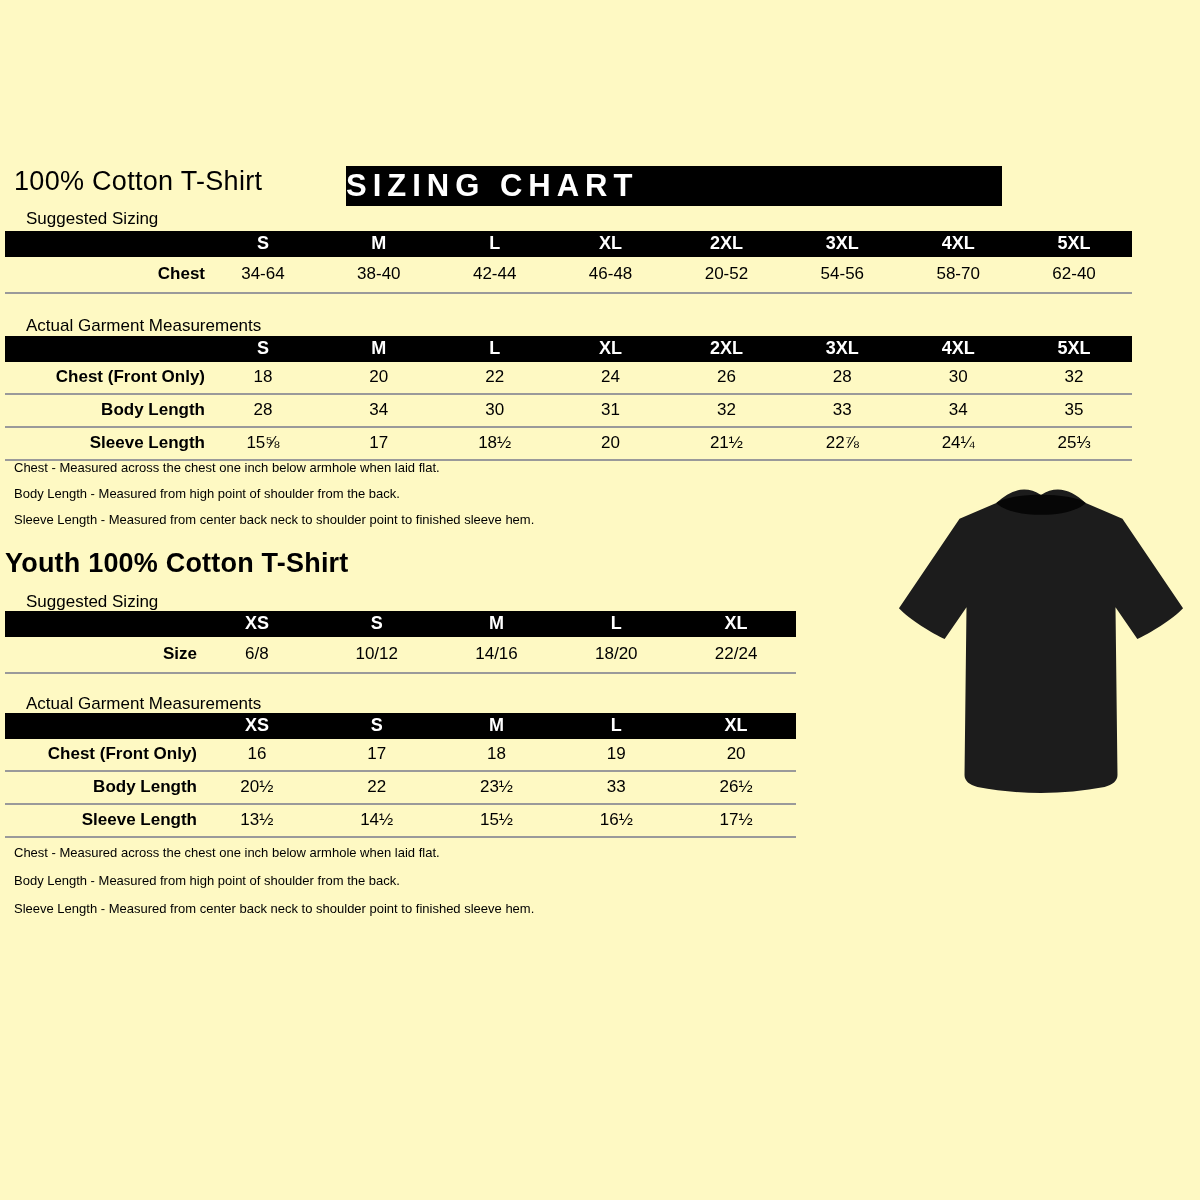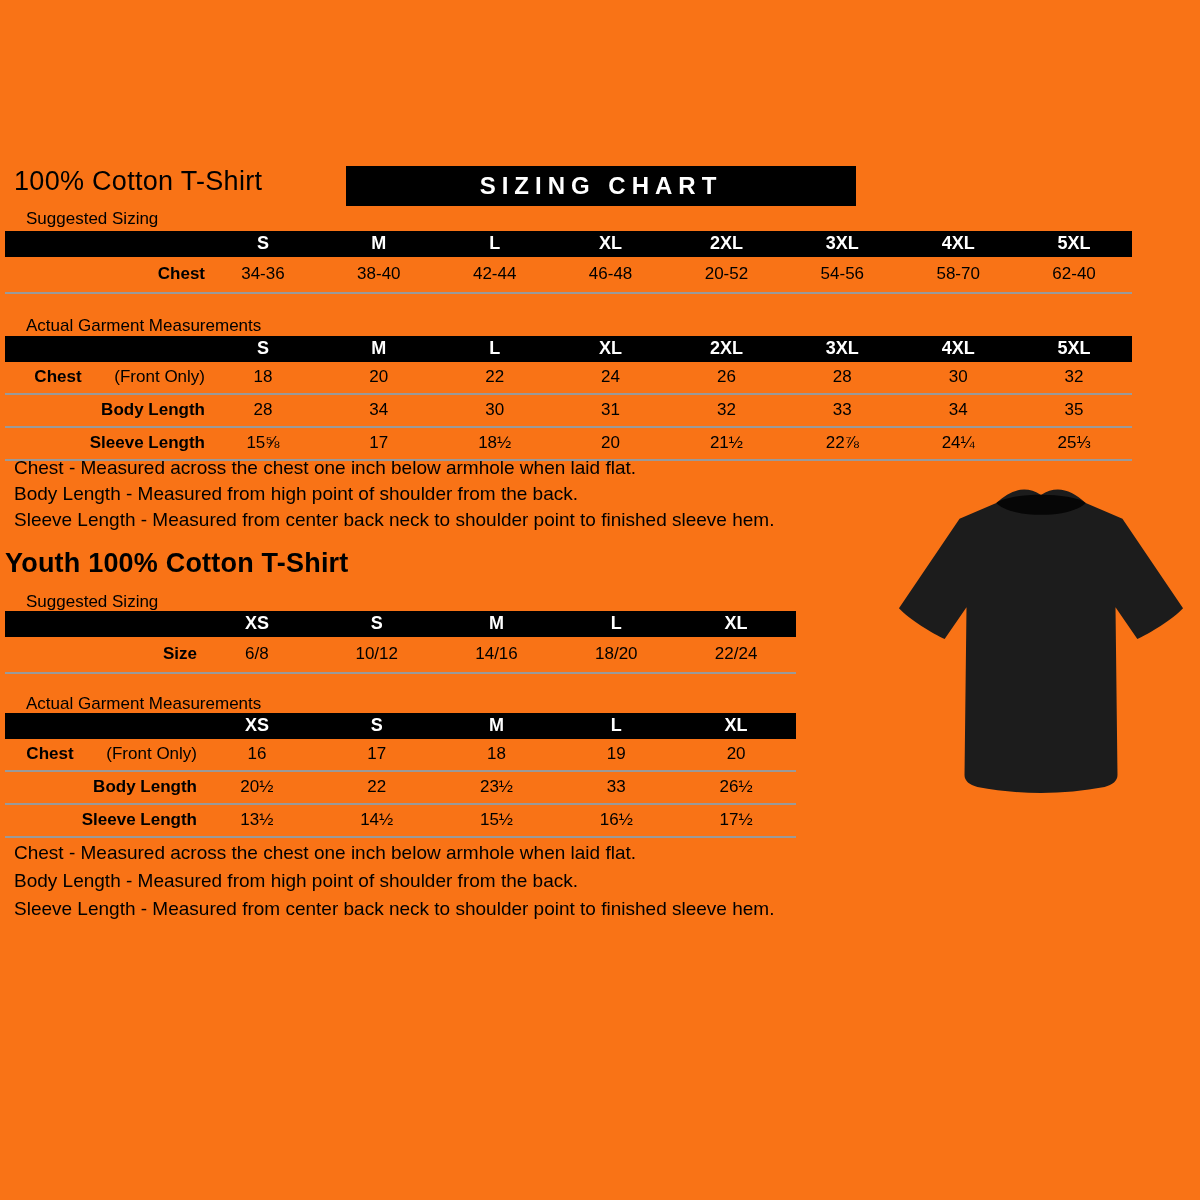--- a/index.html
+++ b/index.html
@@ -1,28 +1,28 @@
 <!DOCTYPE html>
 <html style="--header-bg: #000000; --header-text: #ffffff; --rule-color: #9a9a9a; --shirt-fill: #1c1c1c;"><head>
 <meta charset="utf-8">
 <style>
   * { box-sizing: border-box; }
   html,body { margin:0; padding:0; background:#fff; }
   body { font-family:"Liberation Sans", sans-serif; color:#000; }
-  .page { position:relative; width:1200px; height:1200px; background:#f97316; overflow:hidden; }
+  .page { position:relative; width:1200px; height:1200px; background:#fef9c3; overflow:hidden; }
   .abs { position:absolute; }
 
   .adult-title { left:14px; top:166px; font-size:27px; font-weight:400; letter-spacing:0.3px; }
   .youth-title { left:5px; top:548px; font-size:27px; font-weight:700; letter-spacing:0.2px;text-align:center; }
 
   .banner {
-    left:346px; top:166px; width:510px; height:40px;
+    left:346px; top:166px; width:656px; height:40px;
     background:var(--header-bg,#000); color:var(--header-text,#fff);
-    font-weight:700; font-size:24px; letter-spacing:6px;
-    text-align:center; line-height:40px;
+    font-weight:700; font-size:31px; letter-spacing:6px;
+    line-height:40px;
   }
 
   .section-heading { font-size:17px; font-weight:400;margin-left:20px; }
   #adult-suggested-heading { left:6px; top:209px; }
   #adult-actual-heading    { left:6px; top:316px; }
   #youth-suggested-heading { left:6px; top:592px; }
   #youth-actual-heading    { left:6px; top:694px; }
 
   table.size-table { position:absolute; border-collapse:collapse; table-layout:fixed; }
   #adult-suggested-table { left:5px; top:231px; width:1127px; }
@@ -35,26 +35,26 @@
 
   .size-table th {
     background:var(--header-bg,#000); color:var(--header-text,#fff);
     font-size:18px; font-weight:700; text-align:center; padding:2px 0 3px;
   }
   .size-table td {
     font-size:17px; text-align:center;
     border-bottom:2px solid var(--rule-color,#9a9a9a);
   }
   .size-table td.rowlabel { text-align:right; font-weight:700; padding-left:9px; }
-  .size-table td.rowlabel .suffix { font-weight:400;margin-left:28px; }
+  .size-table td.rowlabel .suffix { font-weight:700; }
 
   .t-suggested td { padding:7px 0 8px; }
   .t-actual td    { padding:5px 0 6px; }
 
-  .notes { font-size:19px; }
+  .notes { font-size:13px; }
   #adult-notes { left:14px; top:459px; }
   #youth-notes { left:14px; top:844px; }
   #adult-notes .note { margin:0 0 8px 0;  line-height:18px; }
   #youth-notes .note { margin:0 0 10px 0; line-height:18px; }
 
   #tshirt { left:892px; top:476px; width:298px; height:332px; }
   .tee-body   { fill:var(--shirt-fill,#1c1c1c); }
   .tee-collar { fill:#060606; }
 </style>
 </head>
@@ -88,21 +88,21 @@
         <th>XL</th>
         <th>2XL</th>
         <th>3XL</th>
         <th>4XL</th>
         <th>5XL</th>
       </tr>
     </thead>
     <tbody>
       <tr>
         <td class="rowlabel">Chest</td>
-        <td>34-36</td>
+        <td>34-64</td>
         <td>38-40</td>
         <td>42-44</td>
         <td>46-48</td>
         <td>20-52</td>
         <td>54-56</td>
         <td>58-70</td>
         <td>62-40</td>
       </tr>
     </tbody>
   </table>

